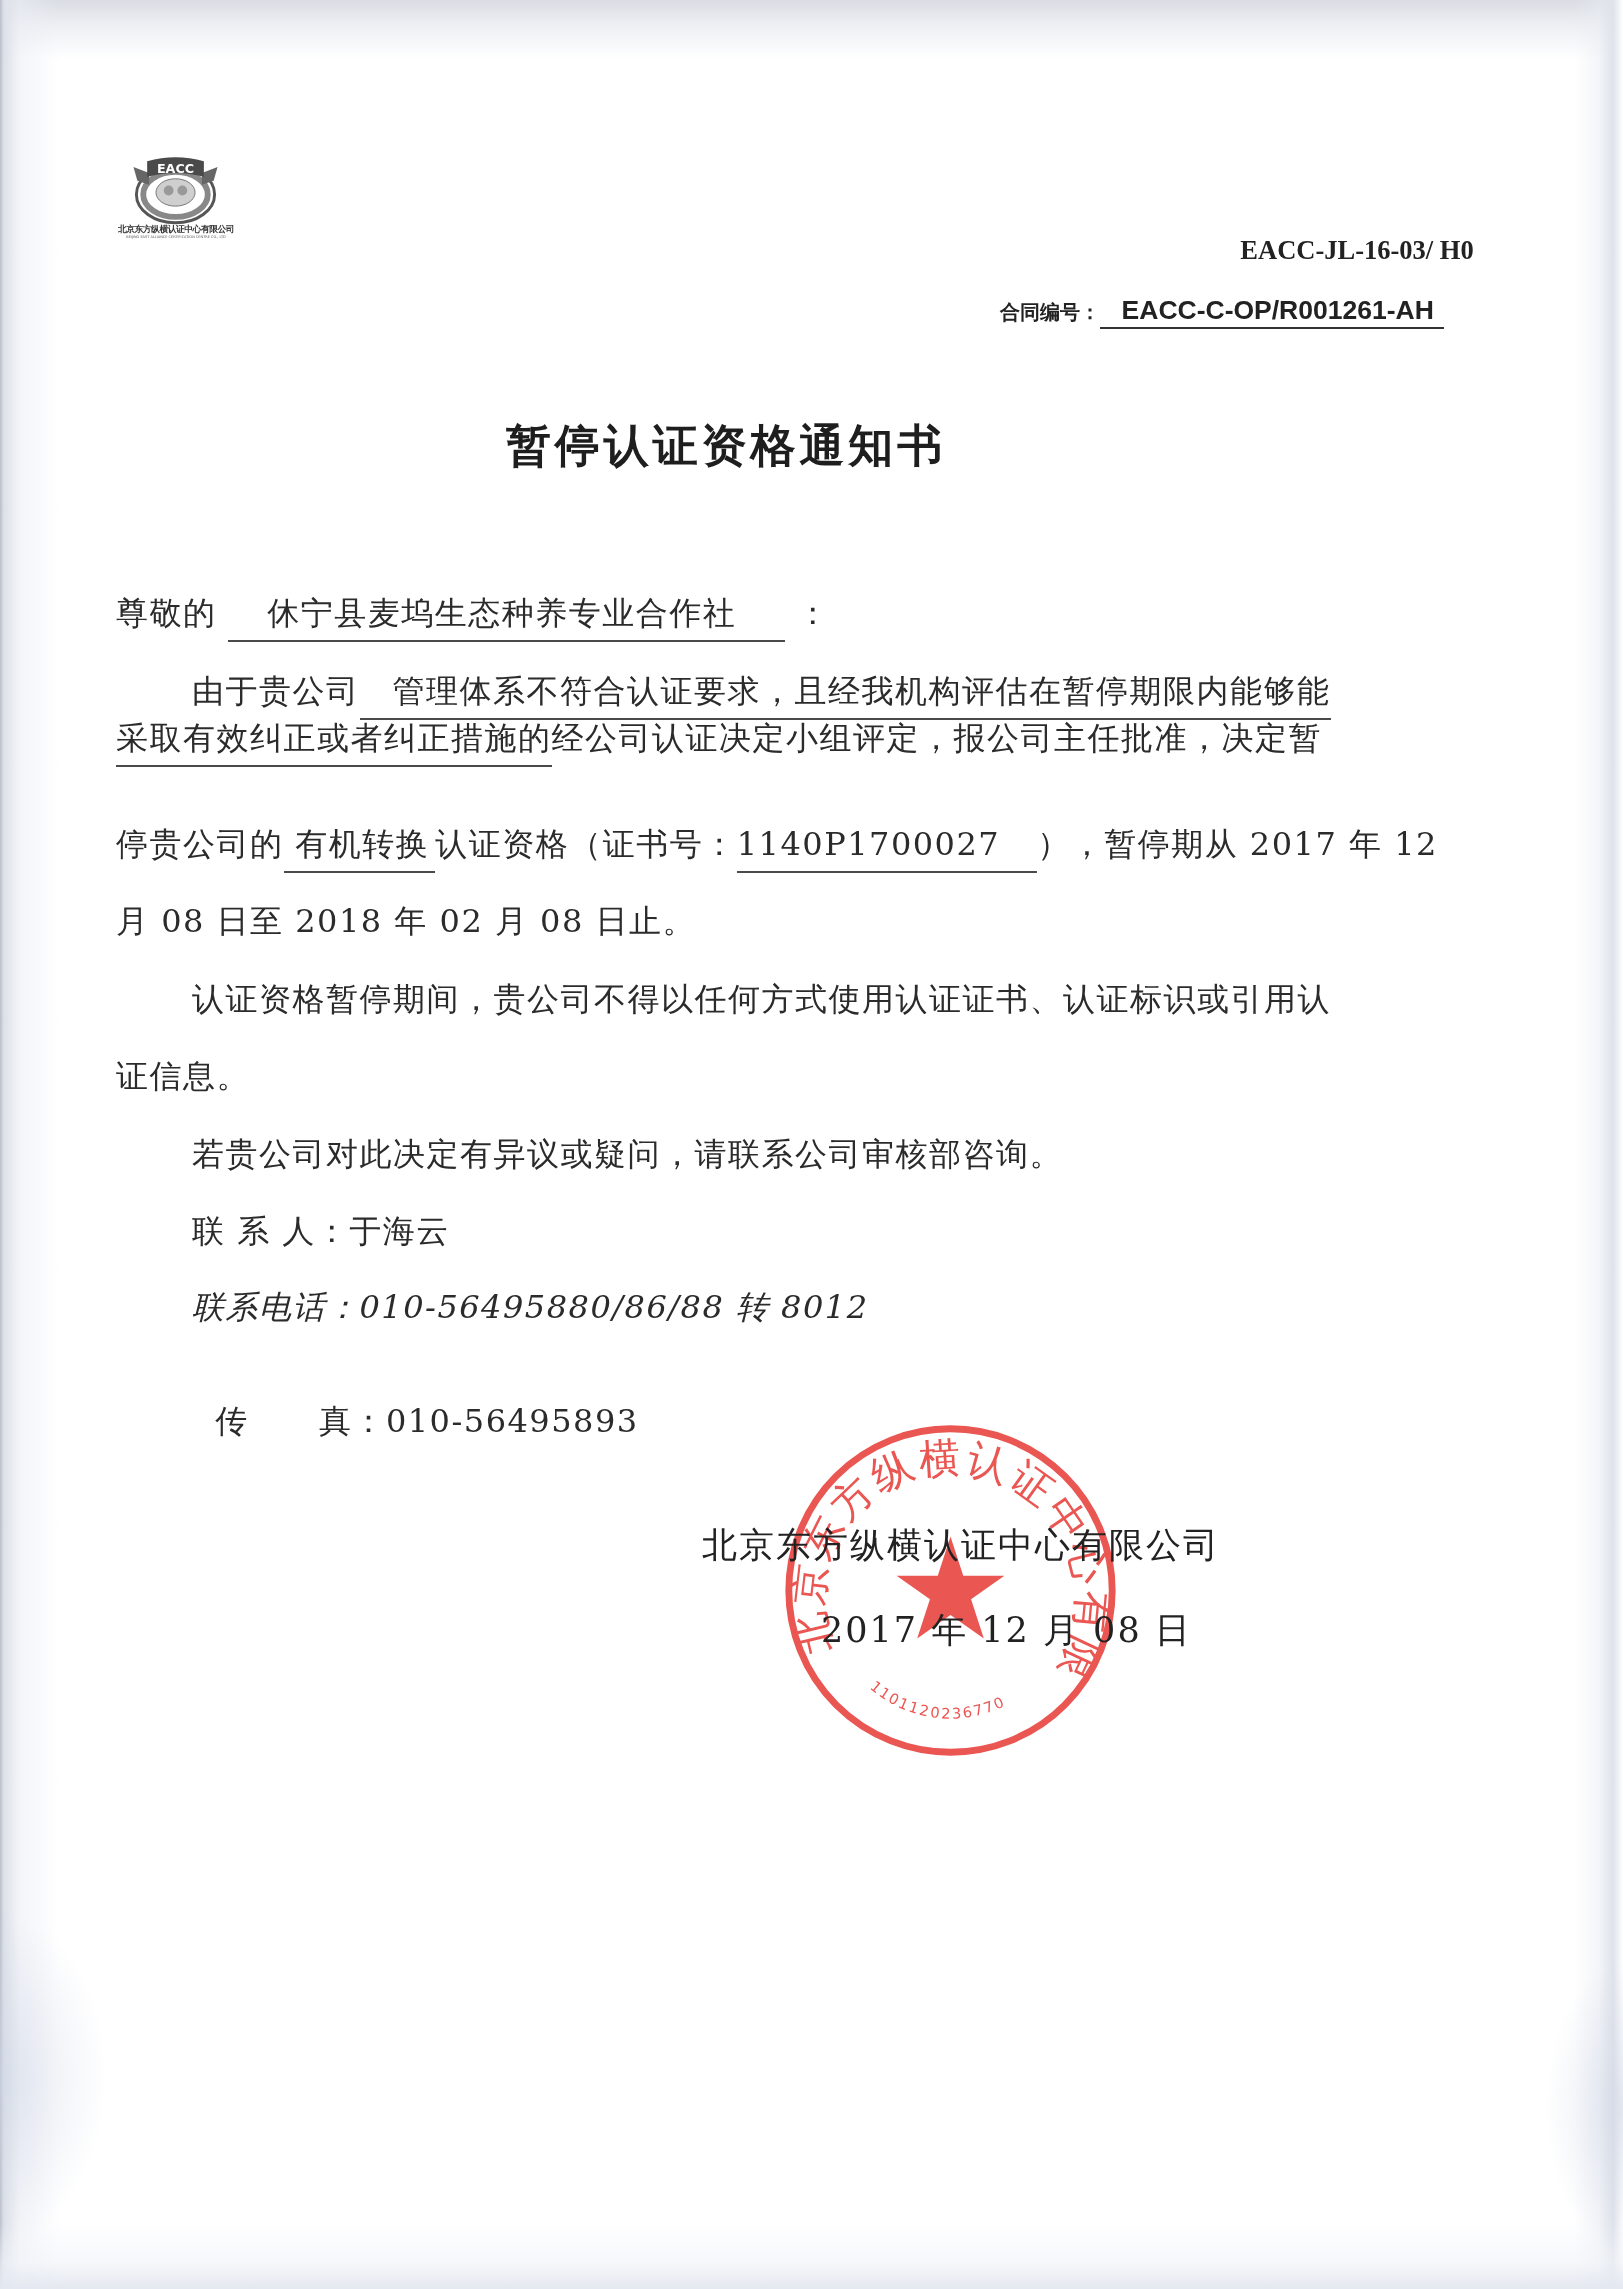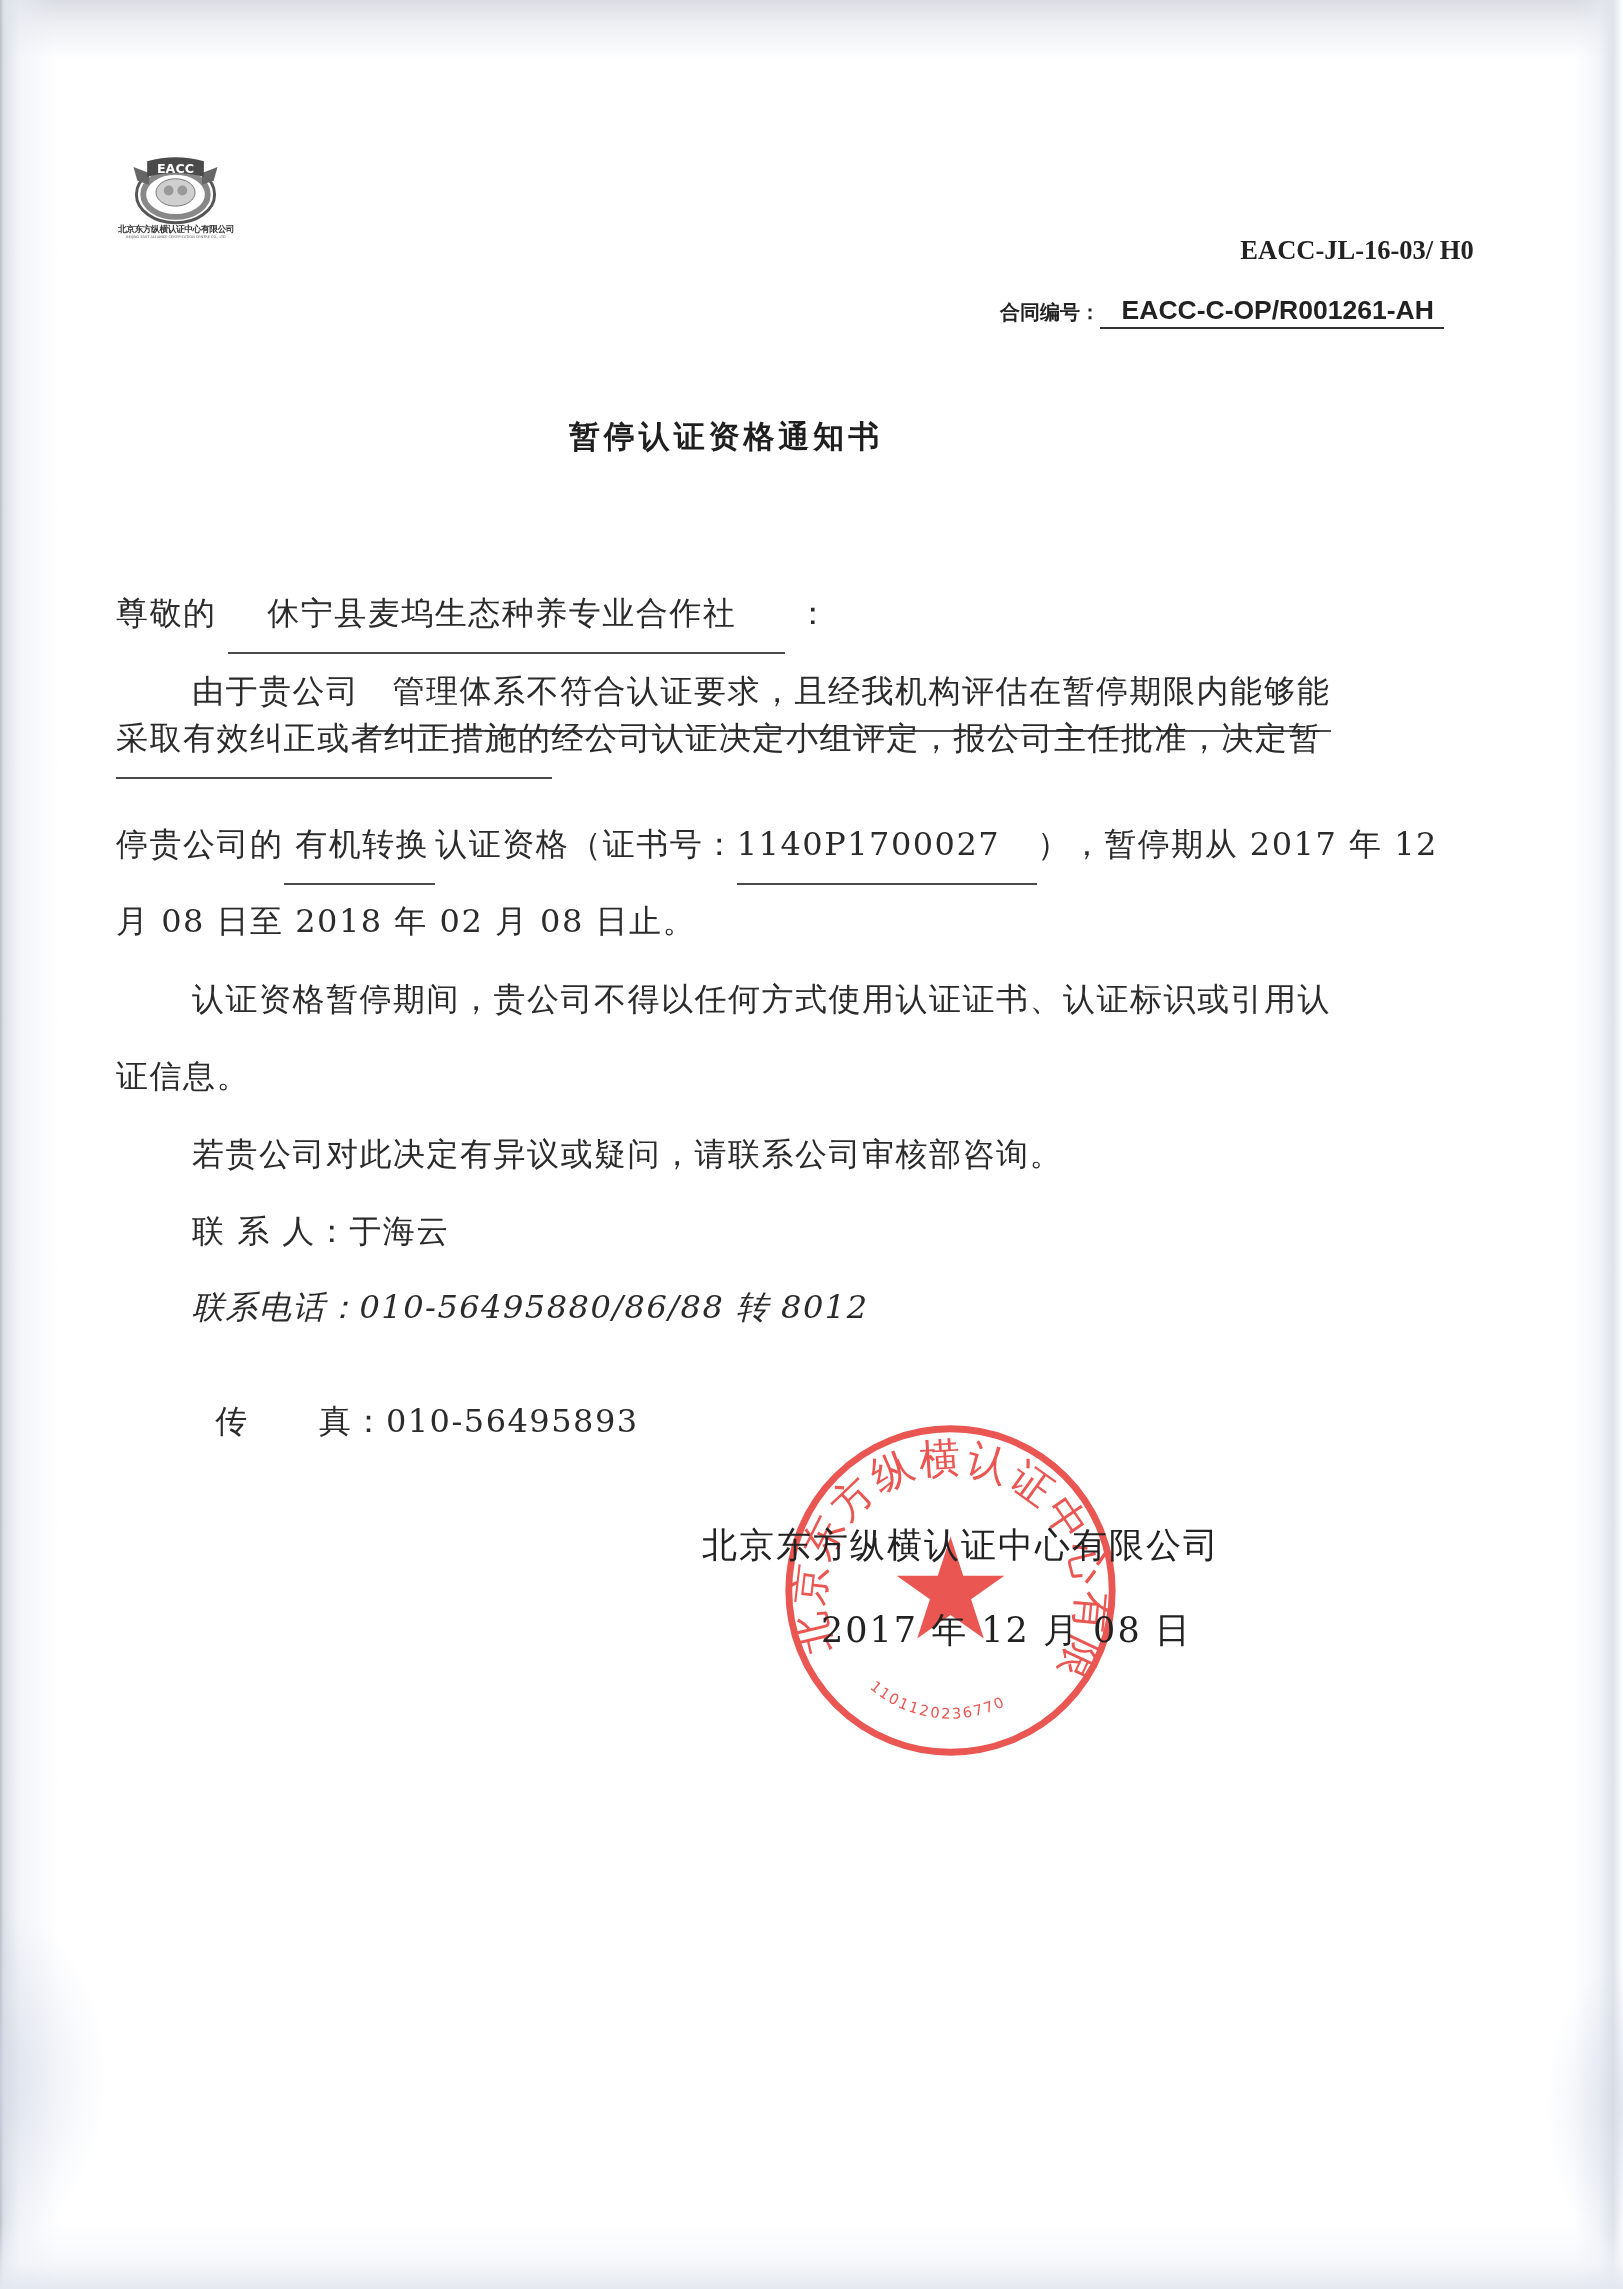--- a/index.html
+++ b/index.html
@@ -32,25 +32,25 @@
     font-family:"DejaVu Sans", sans-serif; font-size:3.5px; color:#555; white-space:nowrap; }
 
   .doc-code { position:absolute; left:1215px; top:235px; width:284px; text-align:center;
     font-family:"Liberation Serif", serif; font-weight:bold; font-size:26.5px; color:#222; white-space:nowrap; }
   .contract { position:absolute; left:1000px; top:294px; white-space:nowrap; font-size:26.5px; color:#222; }
   .contract .lbl { font-family:"DejaVu Sans", sans-serif; font-weight:bold; font-size:20px; }
   .contract .val { font-family:Liberation Sans, sans-serif; font-weight:bold; display:inline-block;
     border-bottom:2px solid #333; padding:0 9.8px 0 21.6px; line-height:33px; }
 
   .title { position:absolute; left:0; top:416px; width:1452px; text-align:center;
-    font-family:"DejaVu Sans", sans-serif; font-weight:bold; font-size:31px; color:#1e1e1e; letter-spacing:3.9px; }
+    font-family:"DejaVu Sans", sans-serif; font-weight:bold; font-size:45px; color:#1e1e1e; letter-spacing:3.9px; }
 
   .line { position:absolute; left:116px; white-space:nowrap; font-size:32px; color:#2b2b2b; letter-spacing:1.5px; }
   .ind { left:192px; }
-  .u { border-bottom:2px solid #4a4a4a; padding-bottom:20px; }
+  .u { border-bottom:2px solid #4a4a4a; padding-bottom:8px; }
 
   .sig { position:absolute; white-space:nowrap; font-size:35px; color:#222; letter-spacing:2px; z-index:2; }
 
   .seal { position:absolute; left:779px; top:1419px; width:343px; height:343px; z-index:1; opacity:0.9; }
 </style>
 </head>
 <body>
 
 <div class="scan-top"></div>
 <div class="scan-left"></div>

